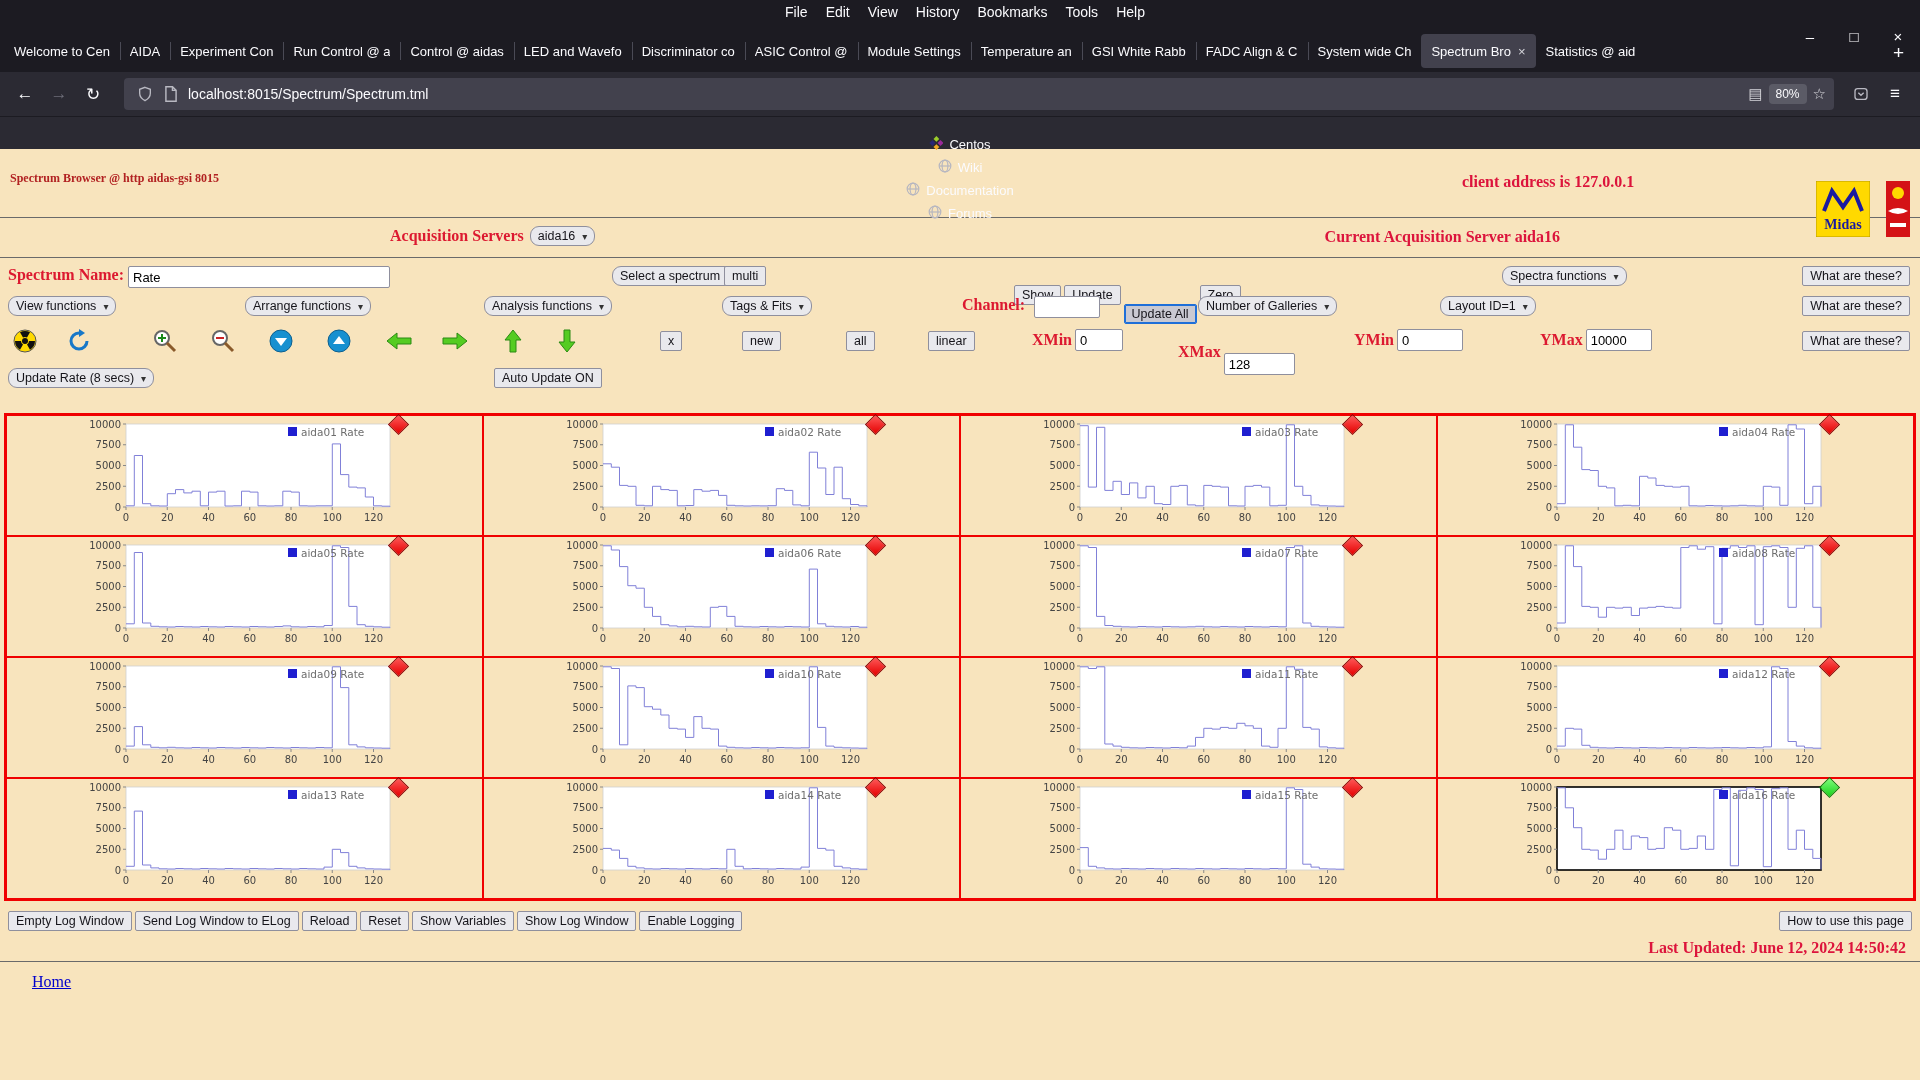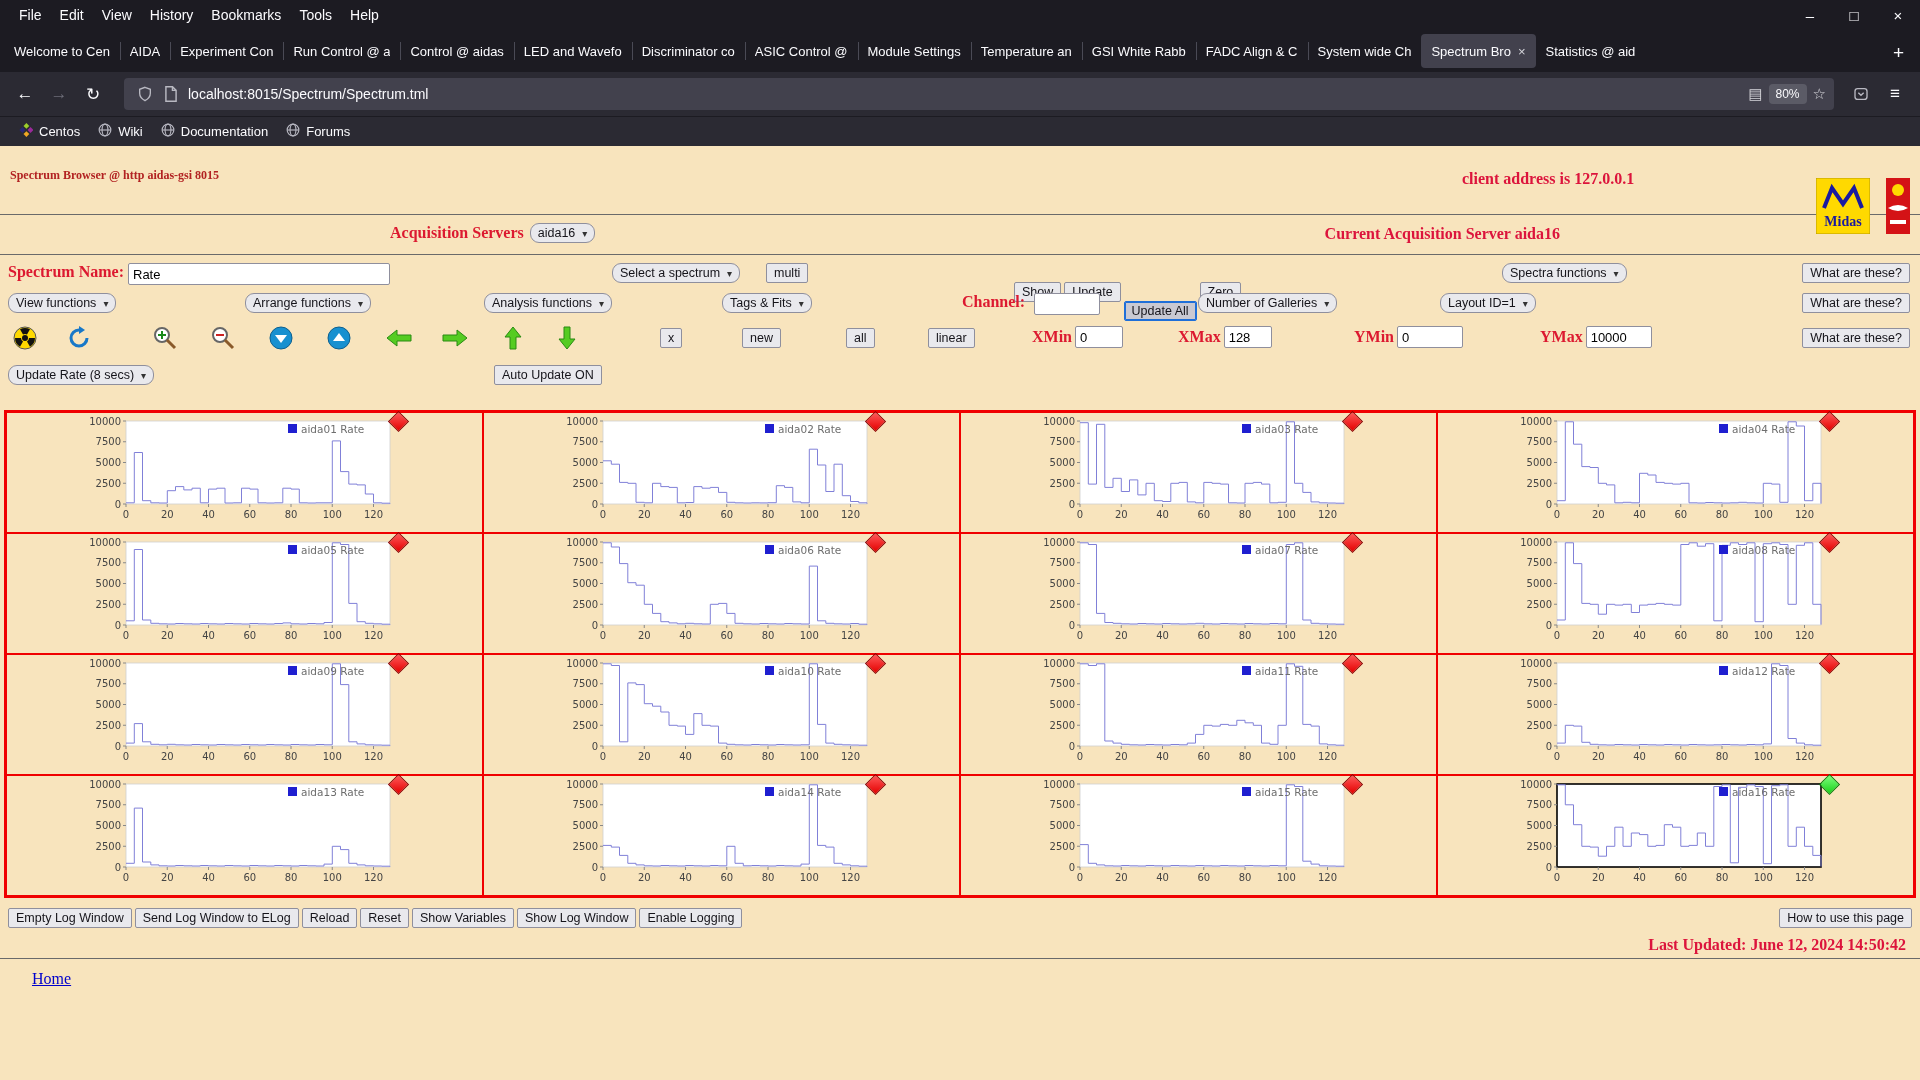--- a/index.html
+++ b/index.html
@@ -1,20 +1,20 @@
 <!DOCTYPE html>
 <html style="--page-bg: #f8e4bd; --title-red: #b22222; --label-red: #dc1930; --crimson: #dc143c; --gallery-border: #f00000; --marker-red: #e40000; --marker-green: #1ad01a;"><head>
 <meta charset="utf-8">
 <style>
   * { box-sizing: border-box; margin: 0; padding: 0; }
   html,body { width:1920px; height:1080px; overflow:hidden; }
   body { font-family:"Liberation Sans", sans-serif; background:#2b2a33; }
 
   
-  .menubar { height:30px; background:#1c1b22; color:#fbfbfe; display:flex; align-items:center; font-size:14px; }
+  .menubar { height:30px; background:#1c1b22; color:#fbfbfe; display:flex; align-items:center; font-size:14px;flex-direction:column; }
   .menu-items { display:flex; align-items:center; padding-left:10px; }
   .menu-item { padding:4px 9px; cursor:default; }
   .win-controls { margin-left:auto; display:flex; align-items:center; }
   .win-btn { width:44px; text-align:center; font-size:15px; color:#fbfbfe; padding:4px 0; }
 
   .tabbar { height:42px; background:#1c1b22; display:flex; align-items:flex-end; padding:0 4px; }
   #tabs { display:flex; align-items:flex-end; min-width:0; flex:1; }
   .tab { height:34px; margin-bottom:4px; display:flex; align-items:center; padding:0 10px; max-width:124px; min-width:0;
          color:#fbfbfe; font-size:13px; border-radius:4px; position:relative; cursor:default; }
   .tab + .tab::before { content:""; position:absolute; left:0; top:8px; bottom:8px; width:1px; background:#4a4a55; }
@@ -26,21 +26,21 @@
 
   .navbar { height:44px; background:#2b2a33; display:flex; align-items:center; padding:0 8px; color:#fbfbfe; }
   .nav-btn { width:34px; height:30px; display:flex; align-items:center; justify-content:center; font-size:17px; border-radius:4px; }
   .nav-btn.dim { color:#6d6d78; }
   .urlbar { flex:1; height:32px; background:#42414d; border-radius:4px; margin:0 10px 0 14px; display:flex; align-items:center; padding:0 8px; }
   .urlbar .ic { display:flex; align-items:center; justify-content:center; width:26px; height:24px; }
   .url-text { color:#fbfbfe; font-size:14px; margin-left:4px; flex:1; white-space:nowrap; overflow:hidden; }
   .zoom-chip { background:#5b5b66; border-radius:4px; color:#fbfbfe; font-size:12px; padding:3px 7px; margin:0 6px; }
   .glyph { font-size:15px; color:#d5d5da; }
 
-  .bookmarksbar { height:30px; background:#2b2a33; display:flex; align-items:center; padding:0 10px; border-top:1px solid #1c1b22; }
+  .bookmarksbar { height:30px; background:#2b2a33; display:flex; align-items:center; padding:16px 10px; border-top:1px solid #1c1b22;flex-direction:column; }
   .bm { display:flex; align-items:center; gap:6px; color:#fbfbfe; font-size:13px; padding:3px 9px; border-radius:4px; }
 
   
   .content { height:934px; background:var(--page-bg,#f8e4bd); font-family:"Liberation Serif", serif; overflow:hidden; padding-top:6px; }
   .title-row { position:relative; height:58px; }
   .page-title { position:absolute; left:10px; top:16px; font-size:12px; font-weight:bold; color:var(--title-red,#b22222); }
   .client-addr { position:absolute; left:1430px; top:18px; font-size:16px; font-weight:bold; color:var(--crimson,#dc143c);margin-left:32px; }
   .logos { position:absolute; right:10px; top:2px; display:flex; gap:16px;margin-top:24px; }
   hr.rule { border:none; border-top:1px solid #6a6a6a; margin:4px 0 5px 0; }
 
@@ -249,21 +249,21 @@
     </div>
     <span class="acq-right">Current Acquisition Server aida16</span>
   </div>
 
   <hr class="rule">
 
   <div class="crow" style="height:30px">
     <span class="abs red-label" style="left:8px">Spectrum Name:</span>
     <input class="abs inp" style="left: 128px; width: 262px;" value="Rate">
     <span class="abs sel" style="left:612px">Select a spectrum</span>
-    <button class="abs btn" style="left:766px">multi</button>
+    <button class="abs btn" style="left:724px">multi</button>
     <div class="abs grp" style="left:1014px">
       <button class="btn">Show</button>
       <button class="btn">Update</button>
       <button class="btn active">Update All</button>
       <button class="btn">Zero</button>
     </div>
     <span class="abs sel" style="left:1502px">Spectra functions</span>
     <button class="abs btn" style="right:10px">What are these?</button>
   </div>
 
@@ -345,21 +345,21 @@
     <button class="abs btn" style="left:660px;top:6px">x</button>
     <button class="abs btn" style="left:742px;top:6px">new</button>
     <button class="abs btn" style="left:846px;top:6px">all</button>
     <button class="abs btn" style="left:928px;top:6px">linear</button>
     <div class="abs grp" style="left:1032px;top:4px">
       <span class="red-label">XMin</span>
       <input class="inp" style="width: 48px;" value="0">
     </div>
     <div class="abs grp" style="left:1178px;top:4px">
       <span class="red-label">XMax</span>
-      <input class="inp" style="width: 48px;" value="128">
+      <input class="inp" style="width: 71px; margin-top: 24px;" value="128">
     </div>
     <div class="abs grp" style="left:1354px;top:4px">
       <span class="red-label">YMin</span>
       <input class="inp" style="width: 66px;" value="0">
     </div>
     <div class="abs grp" style="left:1540px;top:4px">
       <span class="red-label">YMax</span>
       <input class="inp" style="width: 66px;" value="10000">
     </div>
     <button class="abs btn" style="right:10px;top:6px">What are these?</button>

